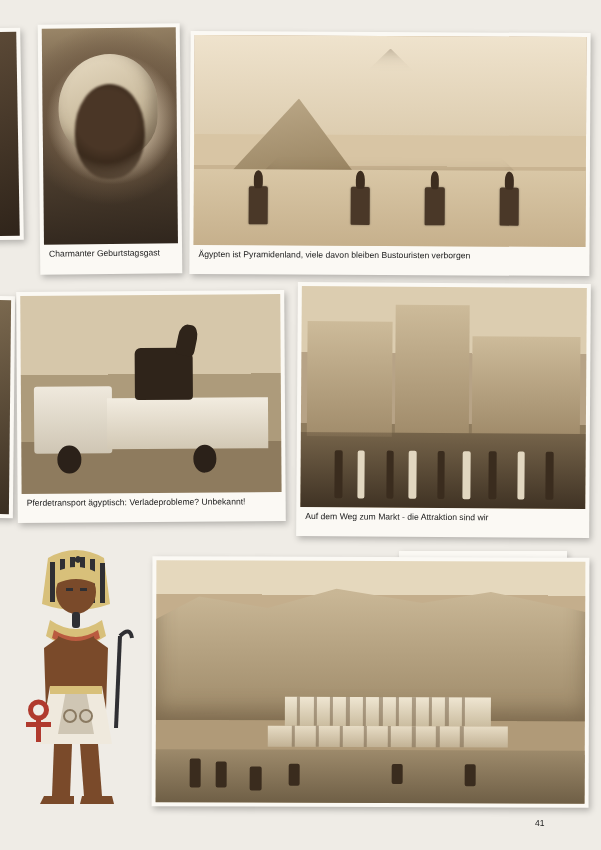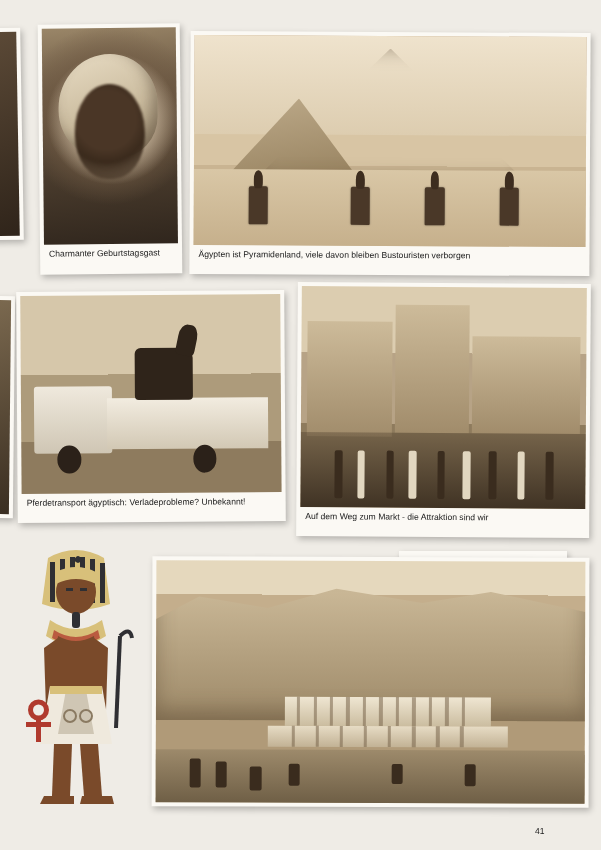--- a/index.html
+++ b/index.html
@@ -142,21 +142,21 @@
     background:linear-gradient(180deg,#9d8a6b,#6f5f46);}
   .col{position:absolute;top:0;width:1.6%;height:100%;background:rgba(120,100,74,.55);}
 
   
   .ph-crop1{background:linear-gradient(160deg,#5c4a37,#2f241a);}
   .ph-crop2{background:linear-gradient(160deg,#7c6a50,#3a2e21);}
 
   
   .pharaoh{position:absolute;}
   .page-number{
-    position:absolute;font-size:8.5px;color:#222;margin-top:8px;
+    position:absolute;font-size:8.5px;color:#222;
   }
 </style>
 </head>
 <body>
 
 <div class="page">
 
   <div class="card" style="left:-18px;top:28px;width:40px;height:212px;transform:rotate(-1deg);">
     <div class="photo ph-crop1" style="height:204px;"></div>
   </div>

